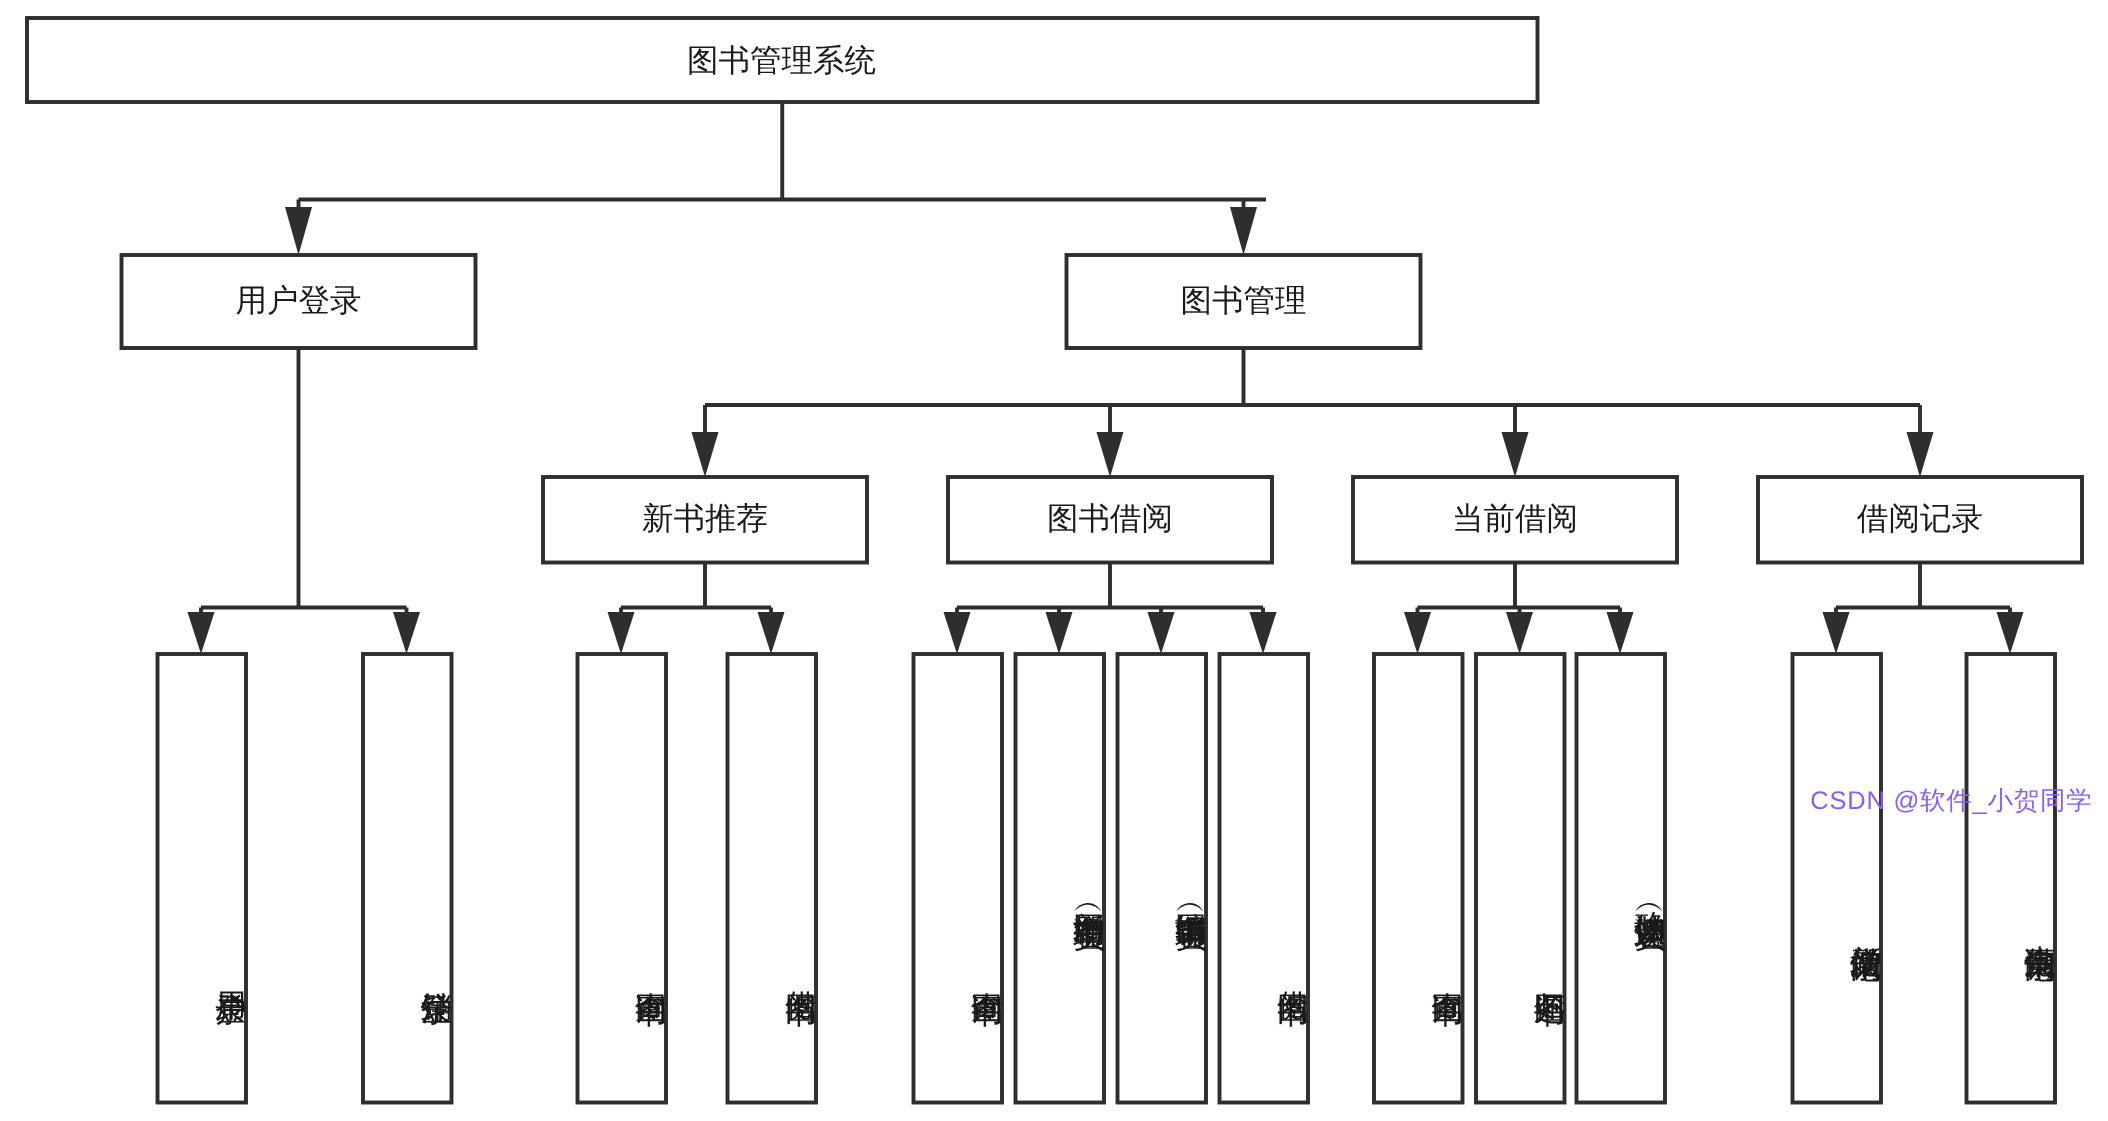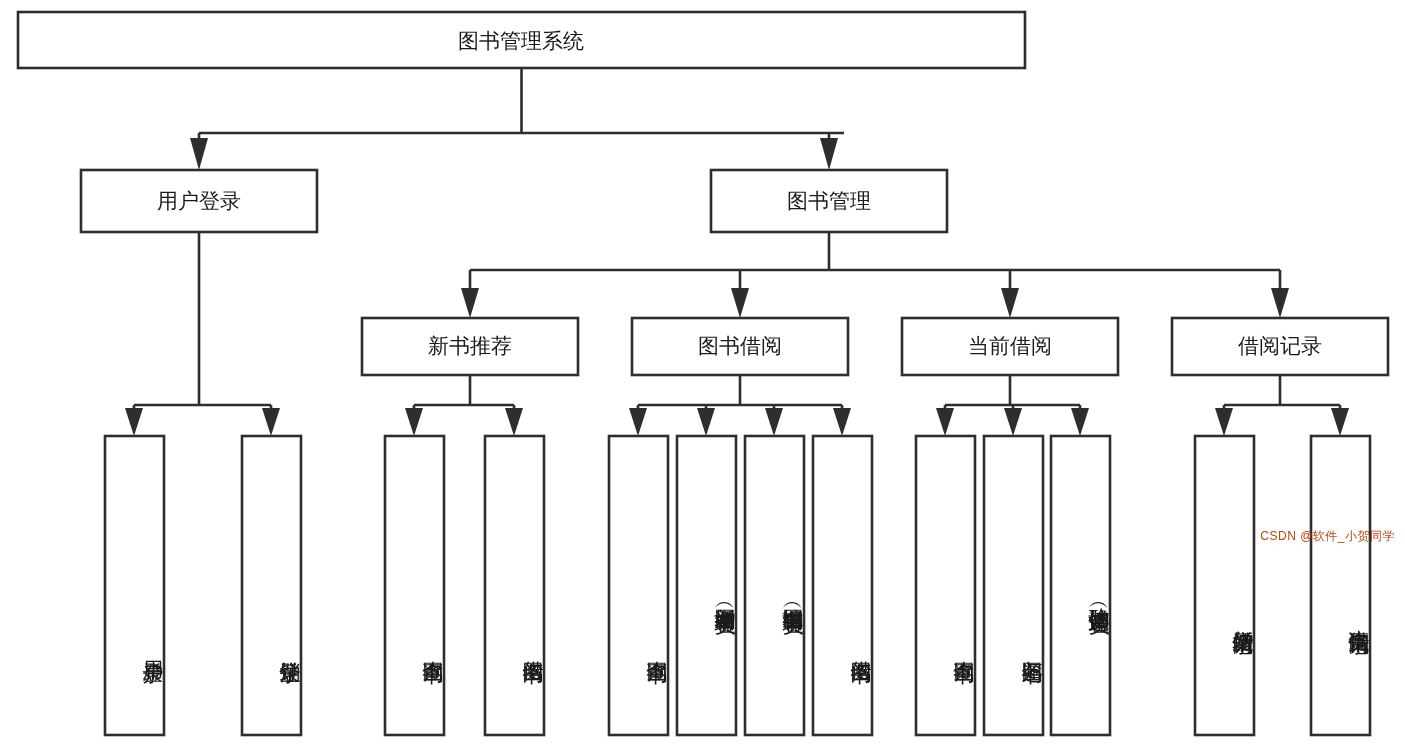--- a/index.html
+++ b/index.html
@@ -62,22 +62,22 @@
     align-items: flex-start;
     justify-content: center;
     pointer-events: none;
     white-space: nowrap;
   }
   .watermark {
     position: absolute;
     right: 10px;
     bottom: 4px;
     font-family: "Liberation Sans", "DejaVu Sans", sans-serif;
-    font-size: 12px;
-    color: #c2410c;
+    font-size: 17px;
+    color: #8b5cf6;
     letter-spacing: 0.5px;
     white-space: nowrap;
   }
 </style>
 </head>
 <body>
 
 <div id="diagram-root">
 
   <svg id="flow-svg" viewBox="0 0 1405 747">

